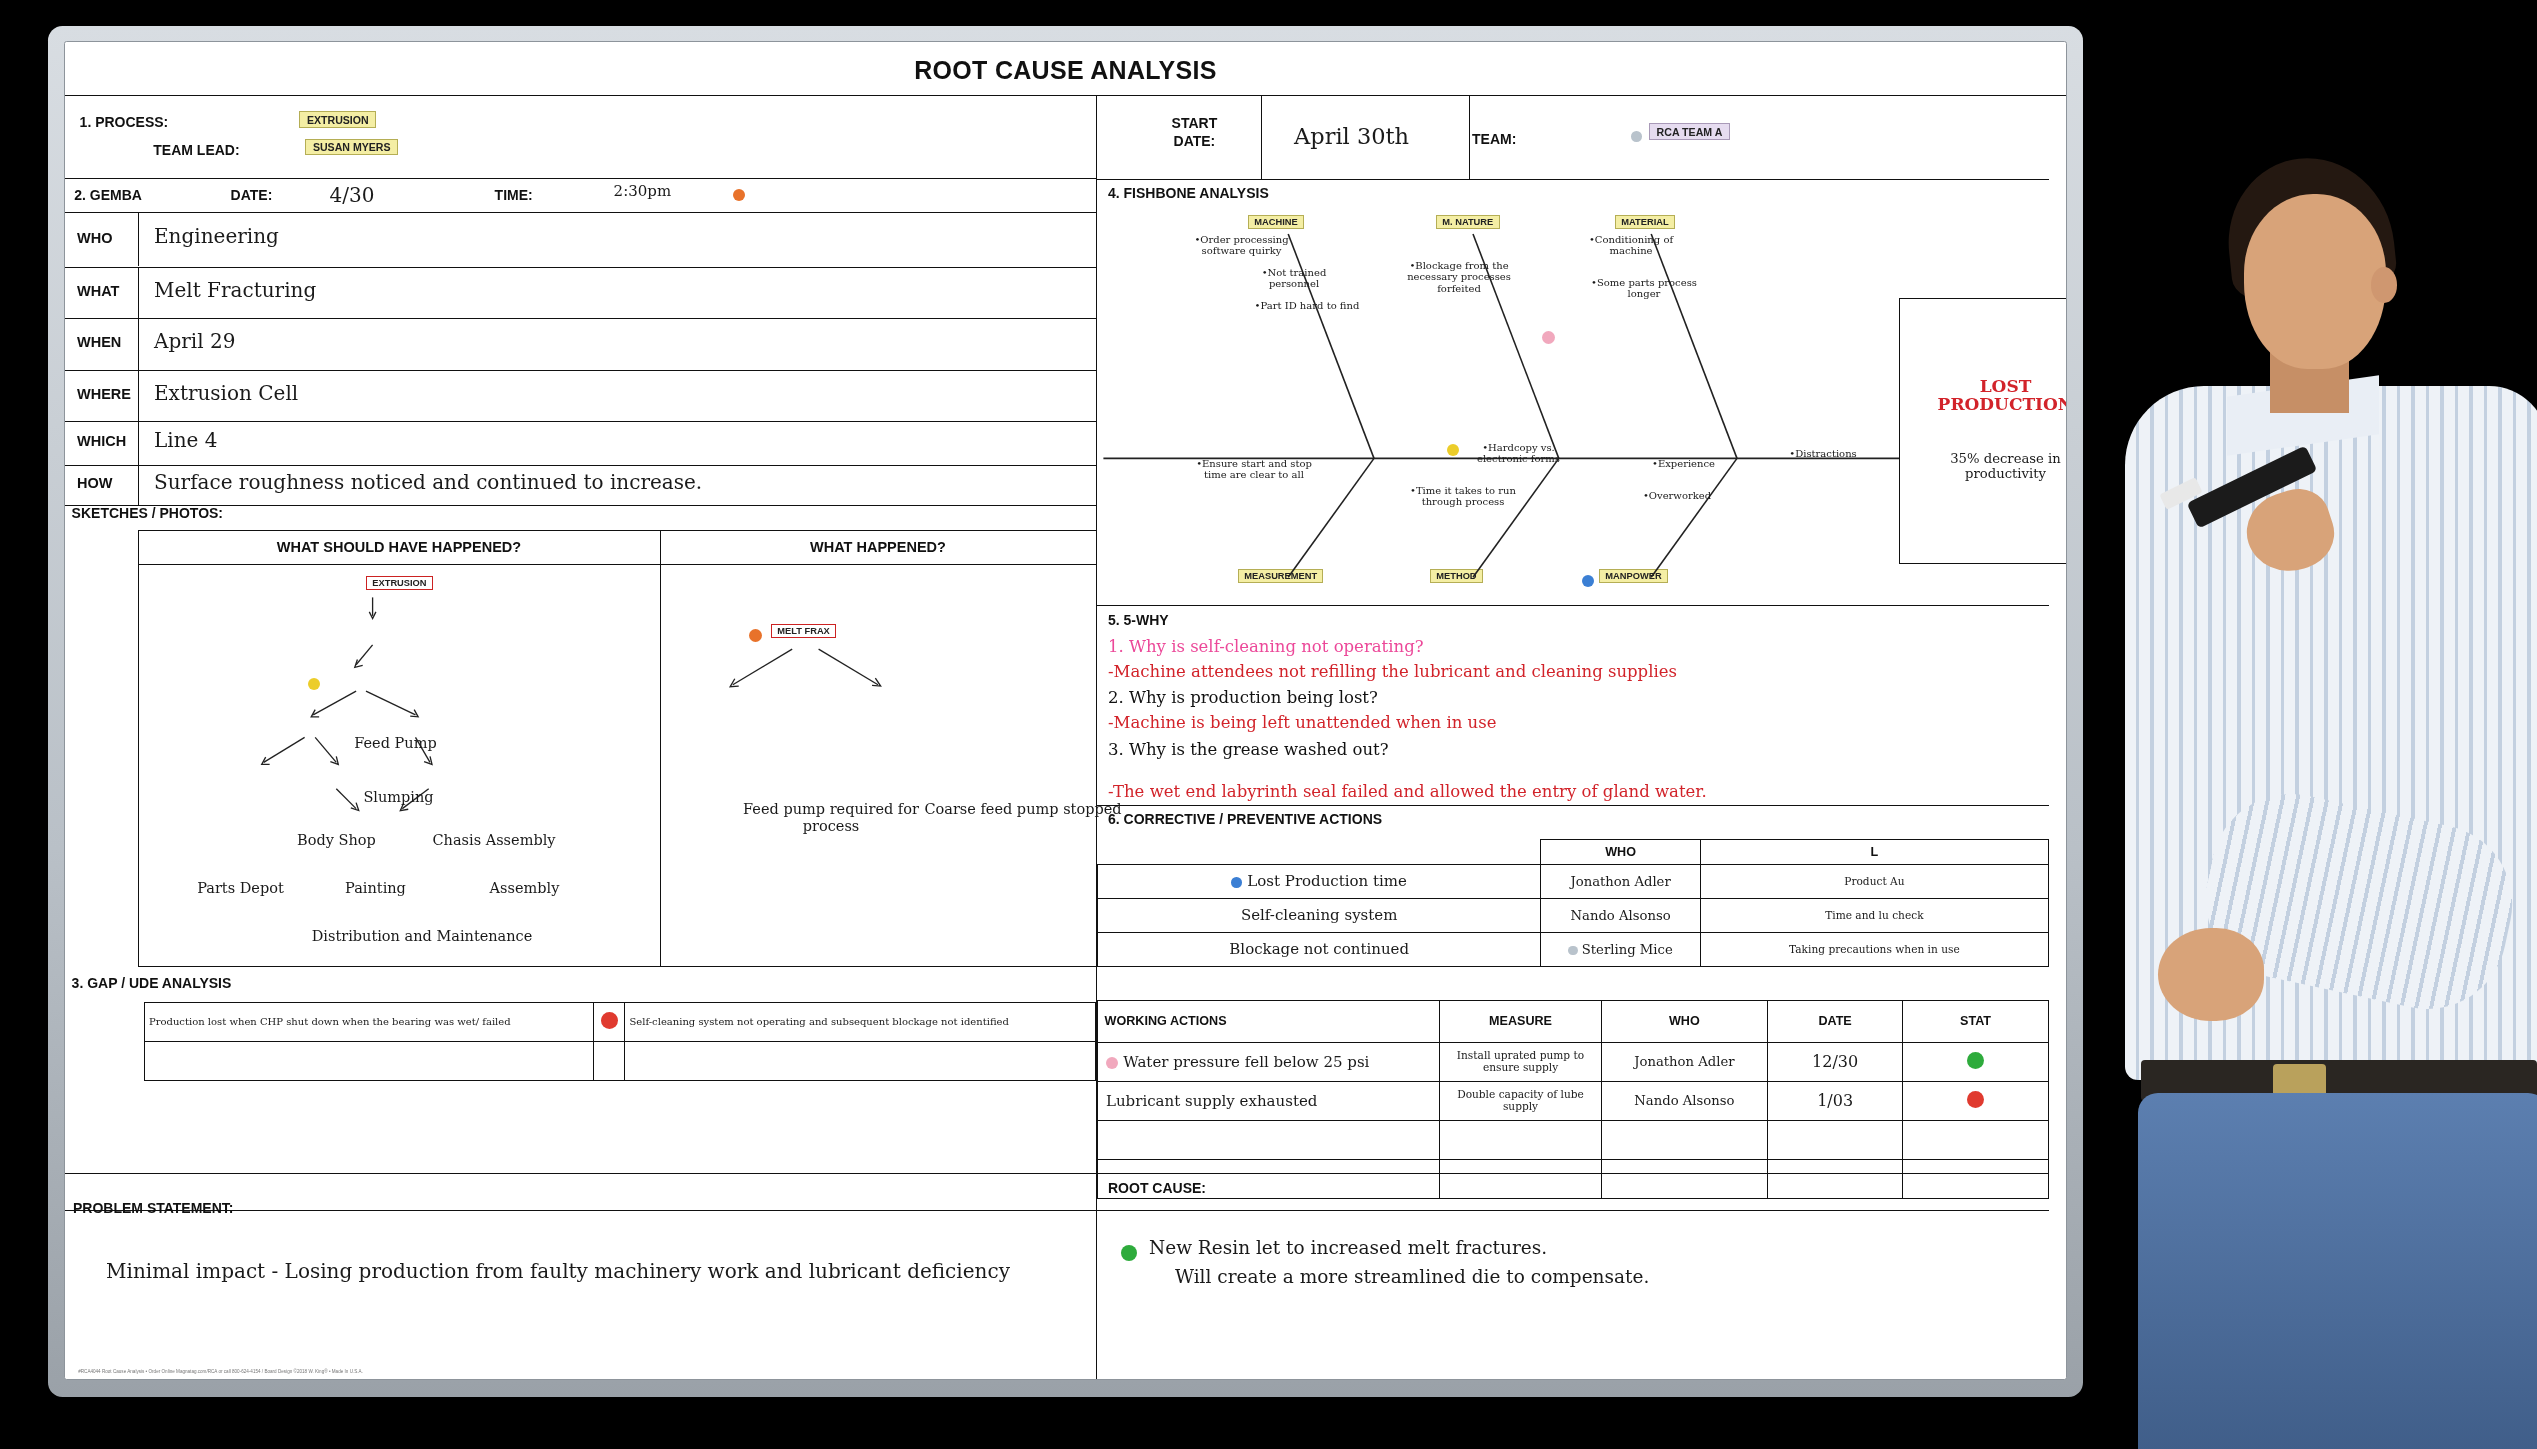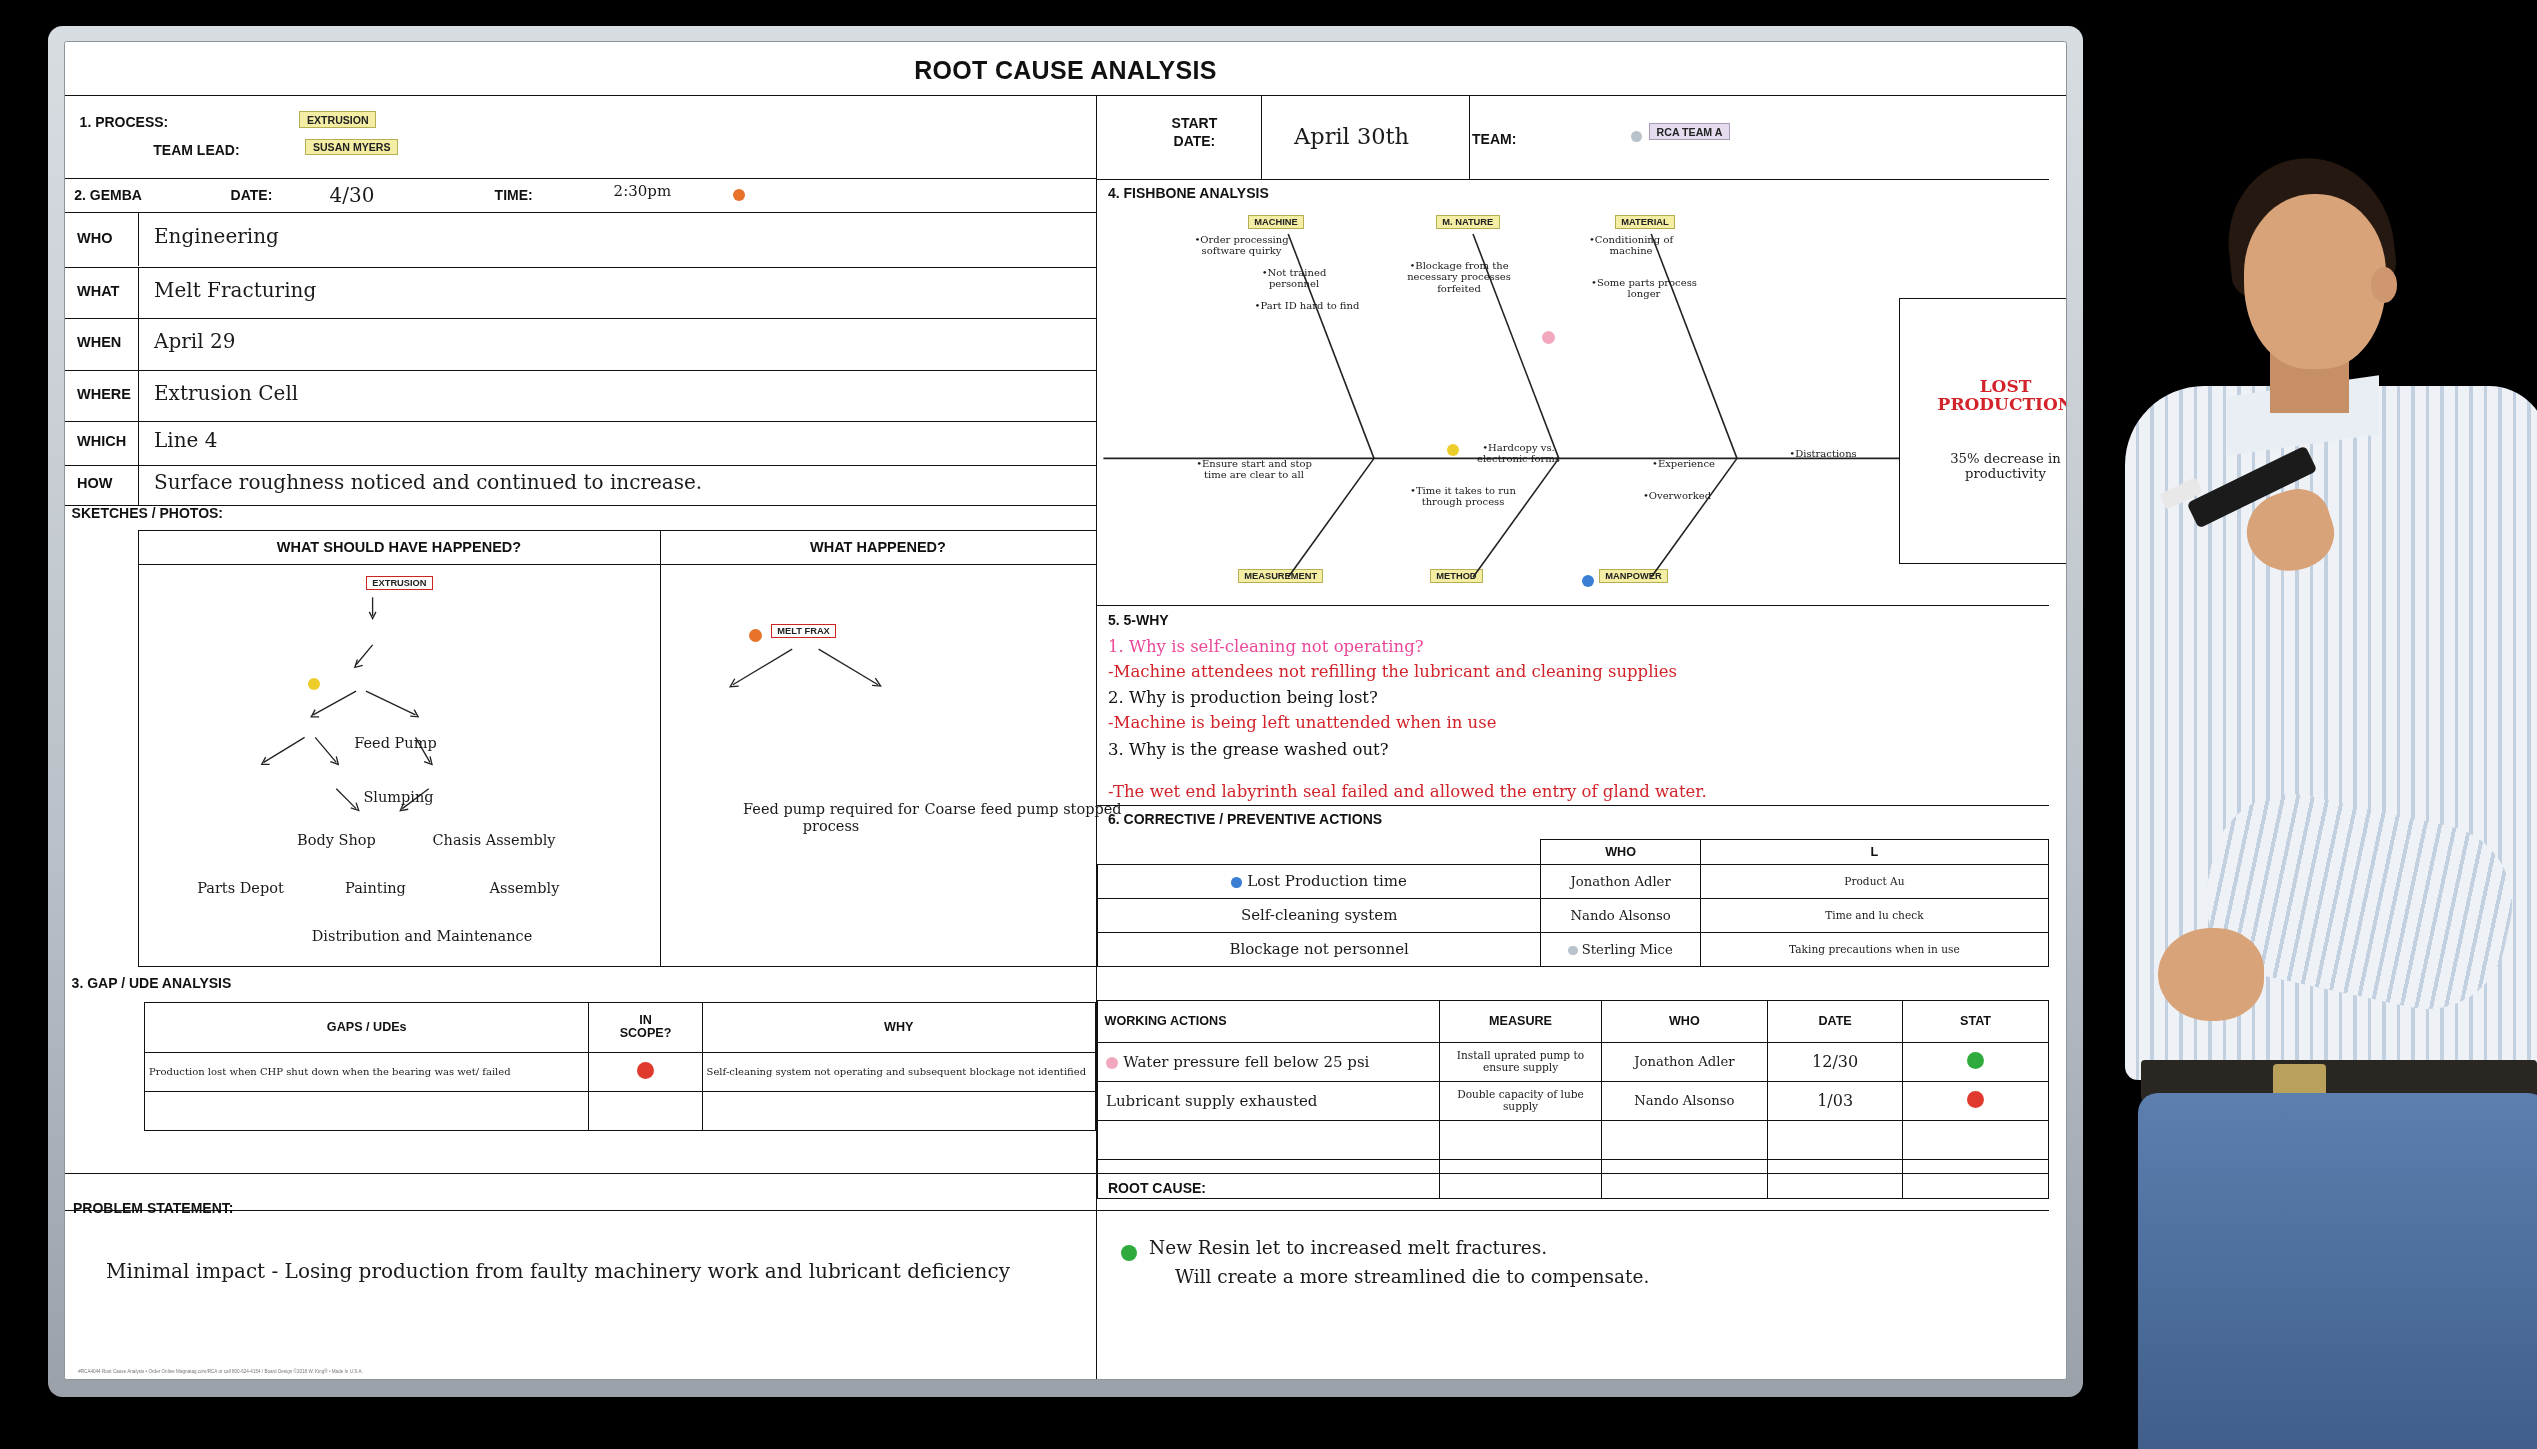--- a/index.html
+++ b/index.html
@@ -245,25 +245,20 @@
       <div class="flow-t" style="left:667px;top:759px;width:198px;line-height:1.2;">Feed pump required for process</div>
       <div class="flow-t" style="left:859px;top:759px;width:198px;line-height:1.2;">Coarse feed pump stopped</div>
 
       <div class="blk" style="left:6.6px;top:933px;width:1021px;height:26.4px;">
         <span class="lbl">3. GAP / UDE ANALYSIS</span>
       </div>
       <div id="gap-table-host">
           <table class="grid" style="left: 79px; top: 960px; width: 952px;">
             <tbody>
               <tr>
-                <th style="width:449px;height:45px;">GAPS / UDEs</th>
-                <th style="width:106px;line-height:1.1;">IN<br>SCOPE?</th>
-                <th style="width:396px;">WHY</th>
-              </tr>
-              <tr>
                 <td style="font-size:10px;height:34px;line-height:1.15;">Production lost when CHP shut down when the bearing was wet/ failed</td>
                 <td style="text-align:center;"><span style="display:inline-block;width:17px;height:17px;border-radius:50%;background:#e03a2f;"></span></td>
                 <td style="font-size:10px;line-height:1.15;">Self-cleaning system not operating and subsequent blockage not identified</td>
               </tr>
               <tr>
                 <td style="font-size:10px;height:34px;line-height:1.15;"></td>
                 <td style="text-align:center;"></td>
                 <td style="font-size:10px;line-height:1.15;"></td>
               </tr>
             </tbody>
@@ -365,21 +360,21 @@
                 <td style="text-align:center;font-size:15px;height:29px;"><span style="display:inline-block;width:10.6px;height:10.6px;border-radius:50%;background:#3b7fd4;margin-right:5.3px;vertical-align:middle;"></span>Lost Production time</td>
                 <td style="text-align:center;font-size:13.2px;">Jonathon Adler</td>
                 <td style="text-align:center;font-size:10.6px;line-height:1.1;">Product Au</td>
               </tr>
               <tr>
                 <td style="text-align:center;font-size:15px;height:29px;">Self-cleaning system</td>
                 <td style="text-align:center;font-size:13.2px;">Nando Alsonso</td>
                 <td style="text-align:center;font-size:10.6px;line-height:1.1;">Time and lu check</td>
               </tr>
               <tr>
-                <td style="text-align:center;font-size:15px;height:29px;">Blockage not personnel</td>
+                <td style="text-align:center;font-size:15px;height:29px;">Blockage not continued</td>
                 <td style="text-align:center;font-size:13.2px;"><span style="display:inline-block;width:9.3px;height:9.3px;border-radius:50%;background:#b9c3cc;margin-right:4px;vertical-align:middle;"></span>Sterling Mice</td>
                 <td style="text-align:center;font-size:10.6px;line-height:1.1;">Taking precautions when in use</td>
               </tr>
             </tbody>
           </table>
         </div>
 
       <div id="working-host">
           <table class="grid" style="left: 1032px; top: 958px; width: 952px;">
             <tbody>

